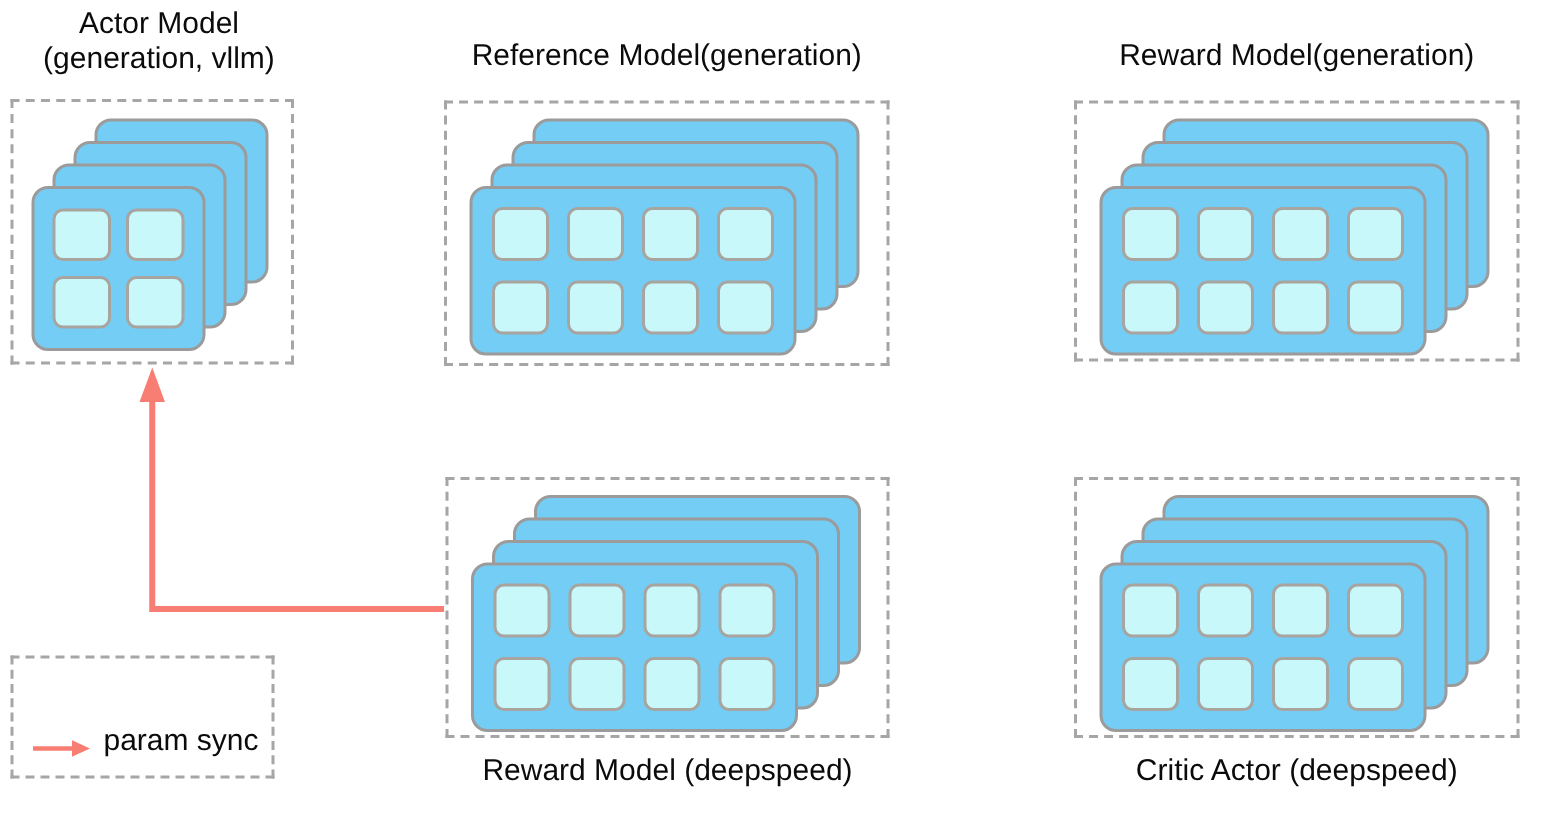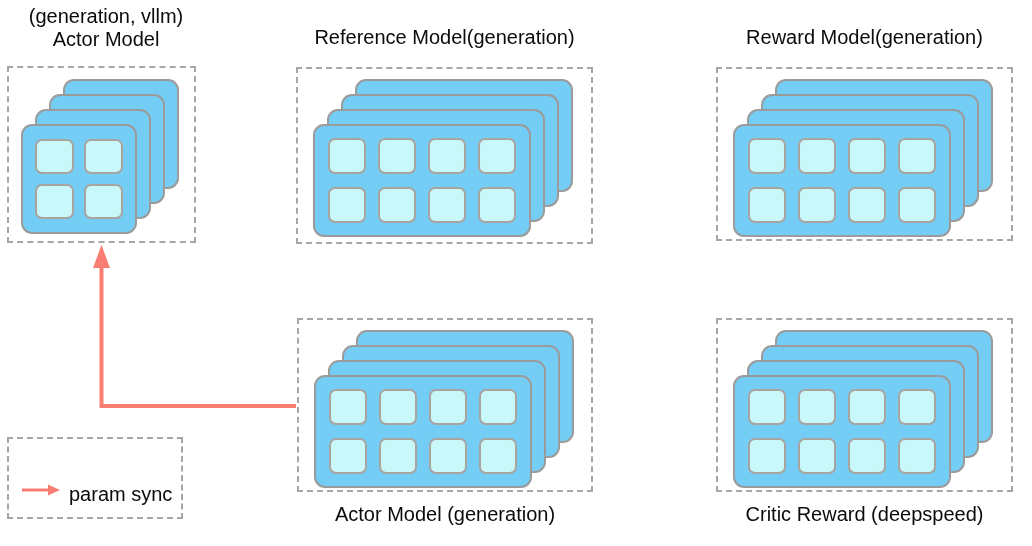--- a/index.html
+++ b/index.html
@@ -63,21 +63,21 @@
     left: 7px;
     top: 437px;
     width: 176px;
     height: 82px;
   }
   .legend-row {
     position: absolute;
     left: 12px;
     top: 44px;
     display: flex;
-    align-items: flex-start;
+    align-items: flex-end;
     gap: 8px;
   }
   .legend-label {
     font-size: 20px;
     color: var(--text, #0b0b0b);
     white-space: nowrap;
   }
   .arrow-layer {
     position: absolute;
     left: 0;
@@ -89,22 +89,22 @@
 <body>
 
 <div class="canvas">
 
   <svg class="arrow-layer" width="1032" height="546" viewBox="0 0 1032 546" aria-hidden="true">
     <path d="M 296 406 L 101.5 406 L 101.5 252" fill="none" stroke="#f87d72" stroke-width="4" stroke-linejoin="miter"></path>
     <polygon points="101.5,245 93,268 110,268" fill="#f87d72"></polygon>
   </svg>
 
   <div class="node-title" id="title-actor-vllm">
+    <div>Actor Model</div>
     <div>(generation, vllm)</div>
-    <div>Actor Model</div>
   </div>
   <div class="dashed-box" id="box-actor-vllm">
     <div class="stack">
         <div class="gpu-card" style="left: 54px; top: 11px; width: 116px; height: 110px; z-index: 1;"></div>
         <div class="gpu-card" style="left: 40px; top: 26px; width: 116px; height: 110px; z-index: 2;"></div>
         <div class="gpu-card" style="left: 26px; top: 41px; width: 116px; height: 110px; z-index: 3;"></div>
         <div class="gpu-card" style="left: 12px; top: 56px; width: 116px; height: 110px; z-index: 4; display: grid; grid-template-columns: repeat(2, 1fr); grid-template-rows: repeat(2, 1fr); padding: 13px 12px; gap: 10px;">
           <div class="gpu-cell"></div>
           <div class="gpu-cell"></div>
           <div class="gpu-cell"></div>
@@ -161,40 +161,40 @@
           <div class="gpu-cell"></div>
           <div class="gpu-cell"></div>
           <div class="gpu-cell"></div>
           <div class="gpu-cell"></div>
           <div class="gpu-cell"></div>
           <div class="gpu-cell"></div>
           <div class="gpu-cell"></div>
         </div>
       </div>
   </div>
-  <div class="node-title" id="label-actor-ds">Actor Model (generation)</div>
+  <div class="node-title" id="label-actor-ds">Reward Model (deepspeed)</div>
 
   <div class="dashed-box" id="box-critic">
     <div class="stack">
         <div class="gpu-card" style="left: 57px; top: 10px; width: 218px; height: 113px; z-index: 1;"></div>
         <div class="gpu-card" style="left: 43px; top: 25px; width: 218px; height: 113px; z-index: 2;"></div>
         <div class="gpu-card" style="left: 29px; top: 40px; width: 218px; height: 113px; z-index: 3;"></div>
         <div class="gpu-card" style="left: 15px; top: 55px; width: 218px; height: 113px; z-index: 4; display: grid; grid-template-columns: repeat(4, 1fr); grid-template-rows: repeat(2, 1fr); padding: 12px 13px; gap: 13px 12px;">
           <div class="gpu-cell"></div>
           <div class="gpu-cell"></div>
           <div class="gpu-cell"></div>
           <div class="gpu-cell"></div>
           <div class="gpu-cell"></div>
           <div class="gpu-cell"></div>
           <div class="gpu-cell"></div>
           <div class="gpu-cell"></div>
         </div>
       </div>
   </div>
-  <div class="node-title" id="label-critic">Critic Reward (deepspeed)</div>
+  <div class="node-title" id="label-critic">Critic Actor (deepspeed)</div>
 
   <div class="dashed-box" id="legend-box">
     <div class="legend-row">
       <svg width="40" height="14" viewBox="0 0 40 14" aria-hidden="true">
         <line x1="1" y1="7" x2="28" y2="7" stroke="#f87d72" stroke-width="3"></line>
         <polygon points="27,1.5 39,7 27,12.5" fill="#f87d72"></polygon>
       </svg>
       <span class="legend-label">param sync</span>
     </div>
   </div>

